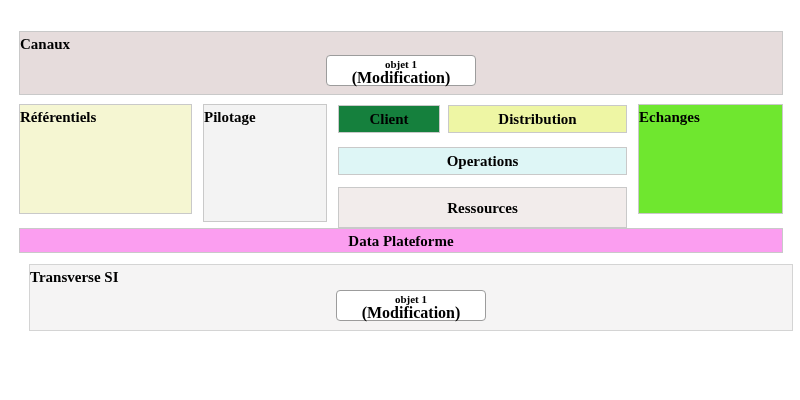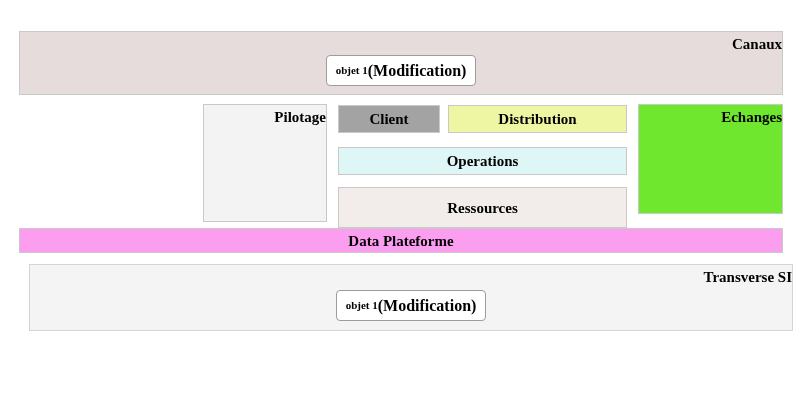--- a/index.html
+++ b/index.html
@@ -11,21 +11,21 @@
     font-family: "Liberation Serif", "DejaVu Serif", serif;
     color: #000000;
     overflow: hidden;
   }
   .zone {
     position: absolute;
     border: 1px solid #c9c9c9;
     box-sizing: border-box;
   }
   .ztitle {
-    text-align: right;
+    text-align: left;
     font-weight: bold;
     font-size: 15px;
     padding-top: 4px;
     line-height: 17px;
     white-space: nowrap;
   }
   .ztitle-mid {
     position: absolute;
     left: 0; right: 0; top: 50%;
     transform: translateY(-50%);
@@ -39,21 +39,21 @@
     position: absolute;
     left: 50%;
     transform: translateX(-50%);
     width: 150px;
     height: 31px;
     background: #ffffff;
     border: 1px solid #9c9c9c;
     border-radius: 4px;
     box-sizing: border-box;
     display: flex;
-    flex-direction: row;
+    flex-direction: column;
     align-items: center;
     justify-content: center;
   }
   .objet-title { font-weight: bold; font-size: 11px; line-height: 13px; }
   .objet-sub   { font-size: 16px; line-height: 13px; font-weight: bold; }
 
   
   .band-canaux       { left: 19px;  top: 31px;  width: 764px; height: 64px; }
   .band-canaux .objet{ top: 23px; }
   .box-referentiels  { left: 19px;  top: 104px; width: 173px; height: 110px; }
@@ -73,26 +73,29 @@
 <div class="canvas">
 
   <div class="zone band-canaux" style="background-color: rgb(230, 220, 220);">
     <div class="ztitle">Canaux</div>
     <div class="objet">
       <div class="objet-title">objet 1</div>
       <div class="objet-sub">(Modification)</div>
     </div>
   </div>
 
+  <div class="zone box-referentiels" style="background-color: rgb(245, 246, 210);">
+    <div class="ztitle">Référentiels</div>
+  </div>
 
   <div class="zone box-pilotage" style="background-color: rgb(243, 243, 243);">
     <div class="ztitle">Pilotage</div>
   </div>
 
-  <div class="zone box-client" style="background-color: #a3a3a3; text-decoration: underline;">
+  <div class="zone box-client" style="background-color: #15803d; text-decoration: underline;">
     <div class="ztitle-mid">Client</div>
   </div>
 
   <div class="zone box-distribution" style="background-color: rgb(238, 246, 164);">
     <div class="ztitle-mid">Distribution</div>
   </div>
 
   <div class="zone box-operations" style="background-color: rgb(222, 246, 246);">
     <div class="ztitle-mid">Operations</div>
   </div>

